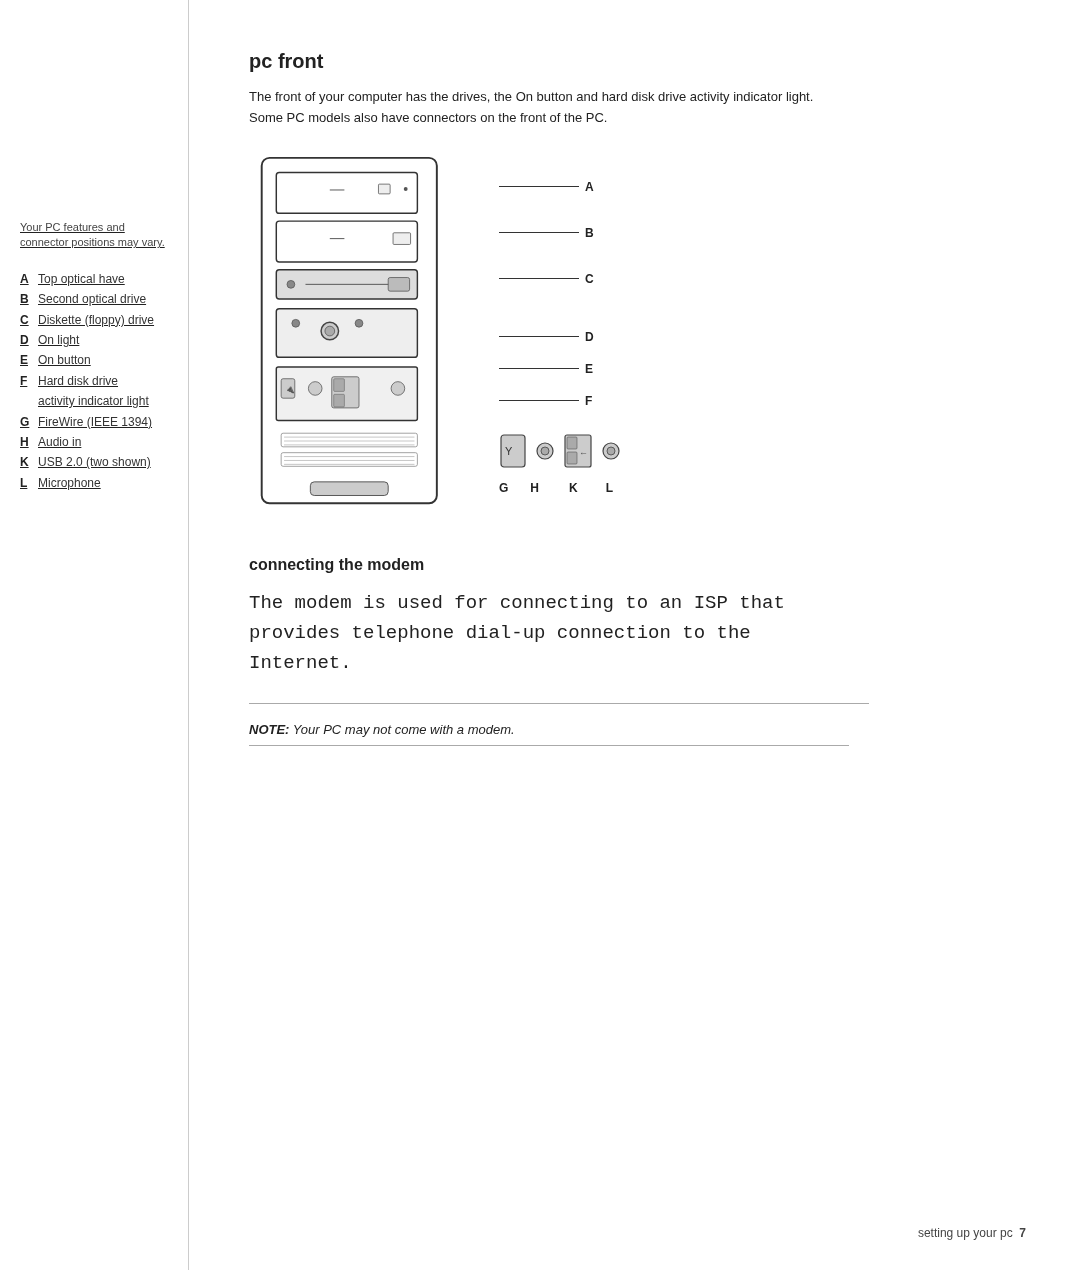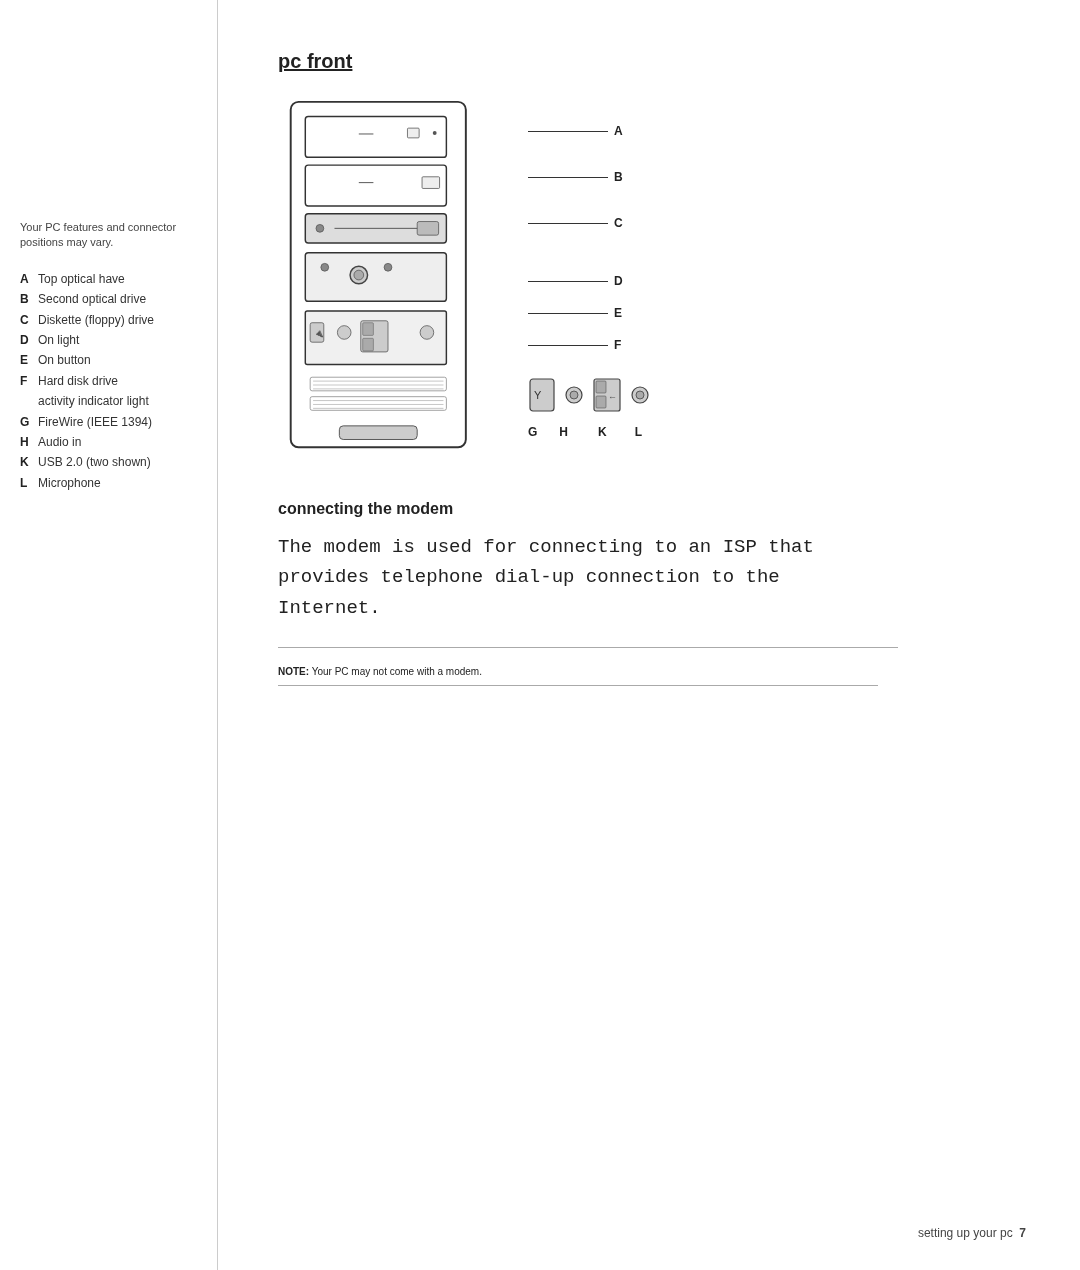--- a/index.html
+++ b/index.html
@@ -8,25 +8,26 @@
       min-height: 1270px;
       background: #fff;
       font-family: Arial, Helvetica, sans-serif;
       font-size: 13px;
       color: #222;
       display: flex;
     }
 
     
     .sidebar {
-      width: 218px;
+      width: 189px;
       min-height: 1270px;
       border-right: 1px solid #ccc;
       padding: 220px 20px 4px 20px;
       flex-shrink: 0;
+      text-decoration: underline;
     }
     .sidebar-note {
       font-size: 11px;
       color: #444;
       margin-bottom: 18px;
       line-height: 1.4;
     }
     .sidebar-list {
       list-style: none;
       font-size: 12px;
@@ -47,22 +48,21 @@
     
     .main {
       flex: 1;
       padding: 50px 50px 50px 60px;
     }
 
     
     .section-title {
       font-size: 20px;
       font-weight: bold;
-      margin-bottom: 24px;
-      text-decoration: underline;
+      margin-bottom: 14px;
     }
     .section-body {
       font-size: 13px;
       line-height: 1.6;
       margin-bottom: 24px;
       max-width: 600px;
     }
 
     
     .diagram-container {
@@ -120,24 +120,25 @@
       margin-bottom: 24px;
       font-family: Liberation Mono, monospace;
     }
     .divider {
       border: none;
       border-top: 1px solid #aaa;
       margin-bottom: 10px;
       max-width: 620px;
     }
     .note-box {
-      font-size: 10px;
+      font-size: 13px;
       max-width: 600px;
       padding: 8px 0;
       border-bottom: 1px solid #aaa;
+      font-style: italic;
     }
     .note-box strong {
       font-weight: bold;
     }
 
     
     .footer {
       position: absolute;
       bottom: 30px;
       right: 54px;
@@ -194,20 +195,21 @@
     <li>
         <span class="letter">L</span>
         <span class="desc">Microphone</span>
       </li>
   </ul>
 </div>
 
 <div class="main" style="position:relative;">
 
   <h1 class="section-title">pc front</h1>
+  <p class="section-body">The front of your computer has the drives, the On button and hard disk drive activity indicator light. Some PC models also have connectors on the front of the PC.</p>
 
   <div class="diagram-container">
 
     <div class="pc-tower">
       <svg class="tower-svg" viewBox="0 0 220 370" xmlns="http://www.w3.org/2000/svg">
 
         <rect x="10" y="5" width="180" height="355" rx="8" ry="8" fill="white" stroke="#333" stroke-width="2"></rect>
 
         <rect x="25" y="20" width="145" height="42" rx="3" fill="white" stroke="#333" stroke-width="1.5"></rect>
 

